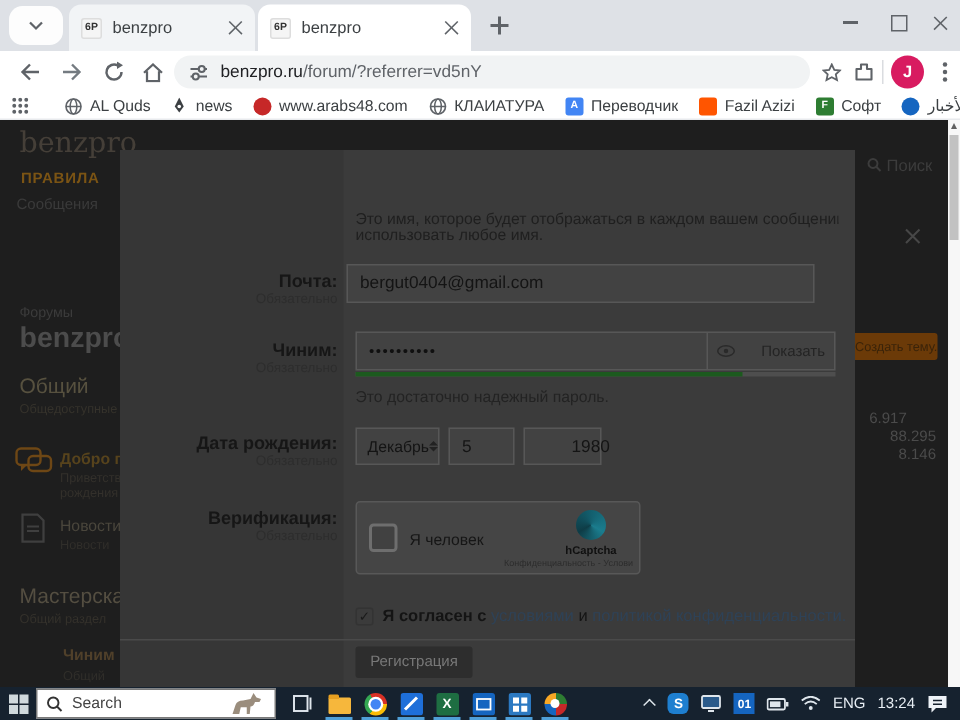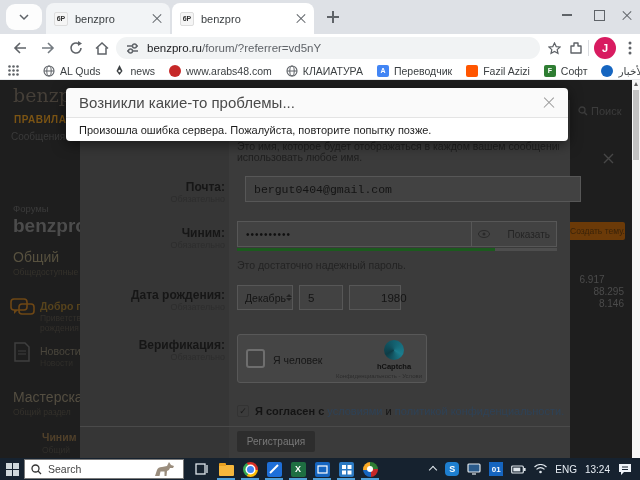--- a/index.html
+++ b/index.html
@@ -272,21 +272,21 @@
     <div class="formpanel"></div>
     <div class="labelcol"></div>
 
     <div class="fhint" style="left:237px; top:61px; width:322px; line-height:11px; white-space:nowrap; overflow:hidden; color:#1f1f1f;">
       <div>Это имя, которое будет отображаться в каждом вашем сообщении. Вы можете</div>
       <div>использовать любое имя.</div>
     </div>
 
     <div class="flabel" style="top:100px;">Почта:</div>
     <div class="freq" style="top:114px;">Обязательно</div>
-    <div class="finput" style="left:245px; top:96px; width:336px; height:26px;font-family:Liberation Mono, monospace;">
+    <div class="finput" style="left:231px; top:96px; width:312px; height:26px;">
         <span>bergut0404@gmail.com</span>
       </div>
 
     <div class="flabel" style="top:146px;">Чиним:</div>
     <div class="freq" style="top:160px;">Обязательно</div>
     <div class="finput" style="left:237px; top:141px; width:320px; height:26px; padding:0;">
       <span style="flex:1; padding:0 8px; letter-spacing:1px; font-size:10px; color:#101010;">••••••••••</span>
       <span style="border-left:1px solid #575757; height:100%; display:flex; align-items:center; padding:0 6px; gap:17px; font-size:10px; color:#242424;">
         <svg width="12" height="8" viewBox="0 0 12 8">
             <ellipse cx="6" cy="4" rx="5.5" ry="3.5" stroke="#2a2a2a" fill="none" stroke-width="1"></ellipse>
@@ -337,27 +337,20 @@
     </div>
 
     <div class="abs" style="left:80px; top:346px; width:490px; height:1px; background:#4a4a4a;"></div>
     <div class="abs" style="left:237px; top:351px; width:78px; height:21px; background:#2d2d2d; border-radius:2px; display:flex; align-items:center; justify-content:center; font-size:10px; color:#787878;">Регистрация</div>
 
     <div class="scrollbar">
       <div class="sb-up"></div>
       <div class="sb-thumb"></div>
     </div>
 
-    <div class="dlg">
-      <div class="dlg-head">
-        <span class="dlg-title">Возникли какие-то проблемы...</span>
-        <span class="dlg-close"></span>
-      </div>
-      <div class="dlg-body">Произошла ошибка сервера. Пожалуйста, повторите попытку позже.</div>
-    </div>
   </div>
 
   <div class="taskbar">
     <div class="startbtn">
       <span class="winlogo">
           <span></span>
           <span></span>
           <span></span>
           <span></span>
         </span>

